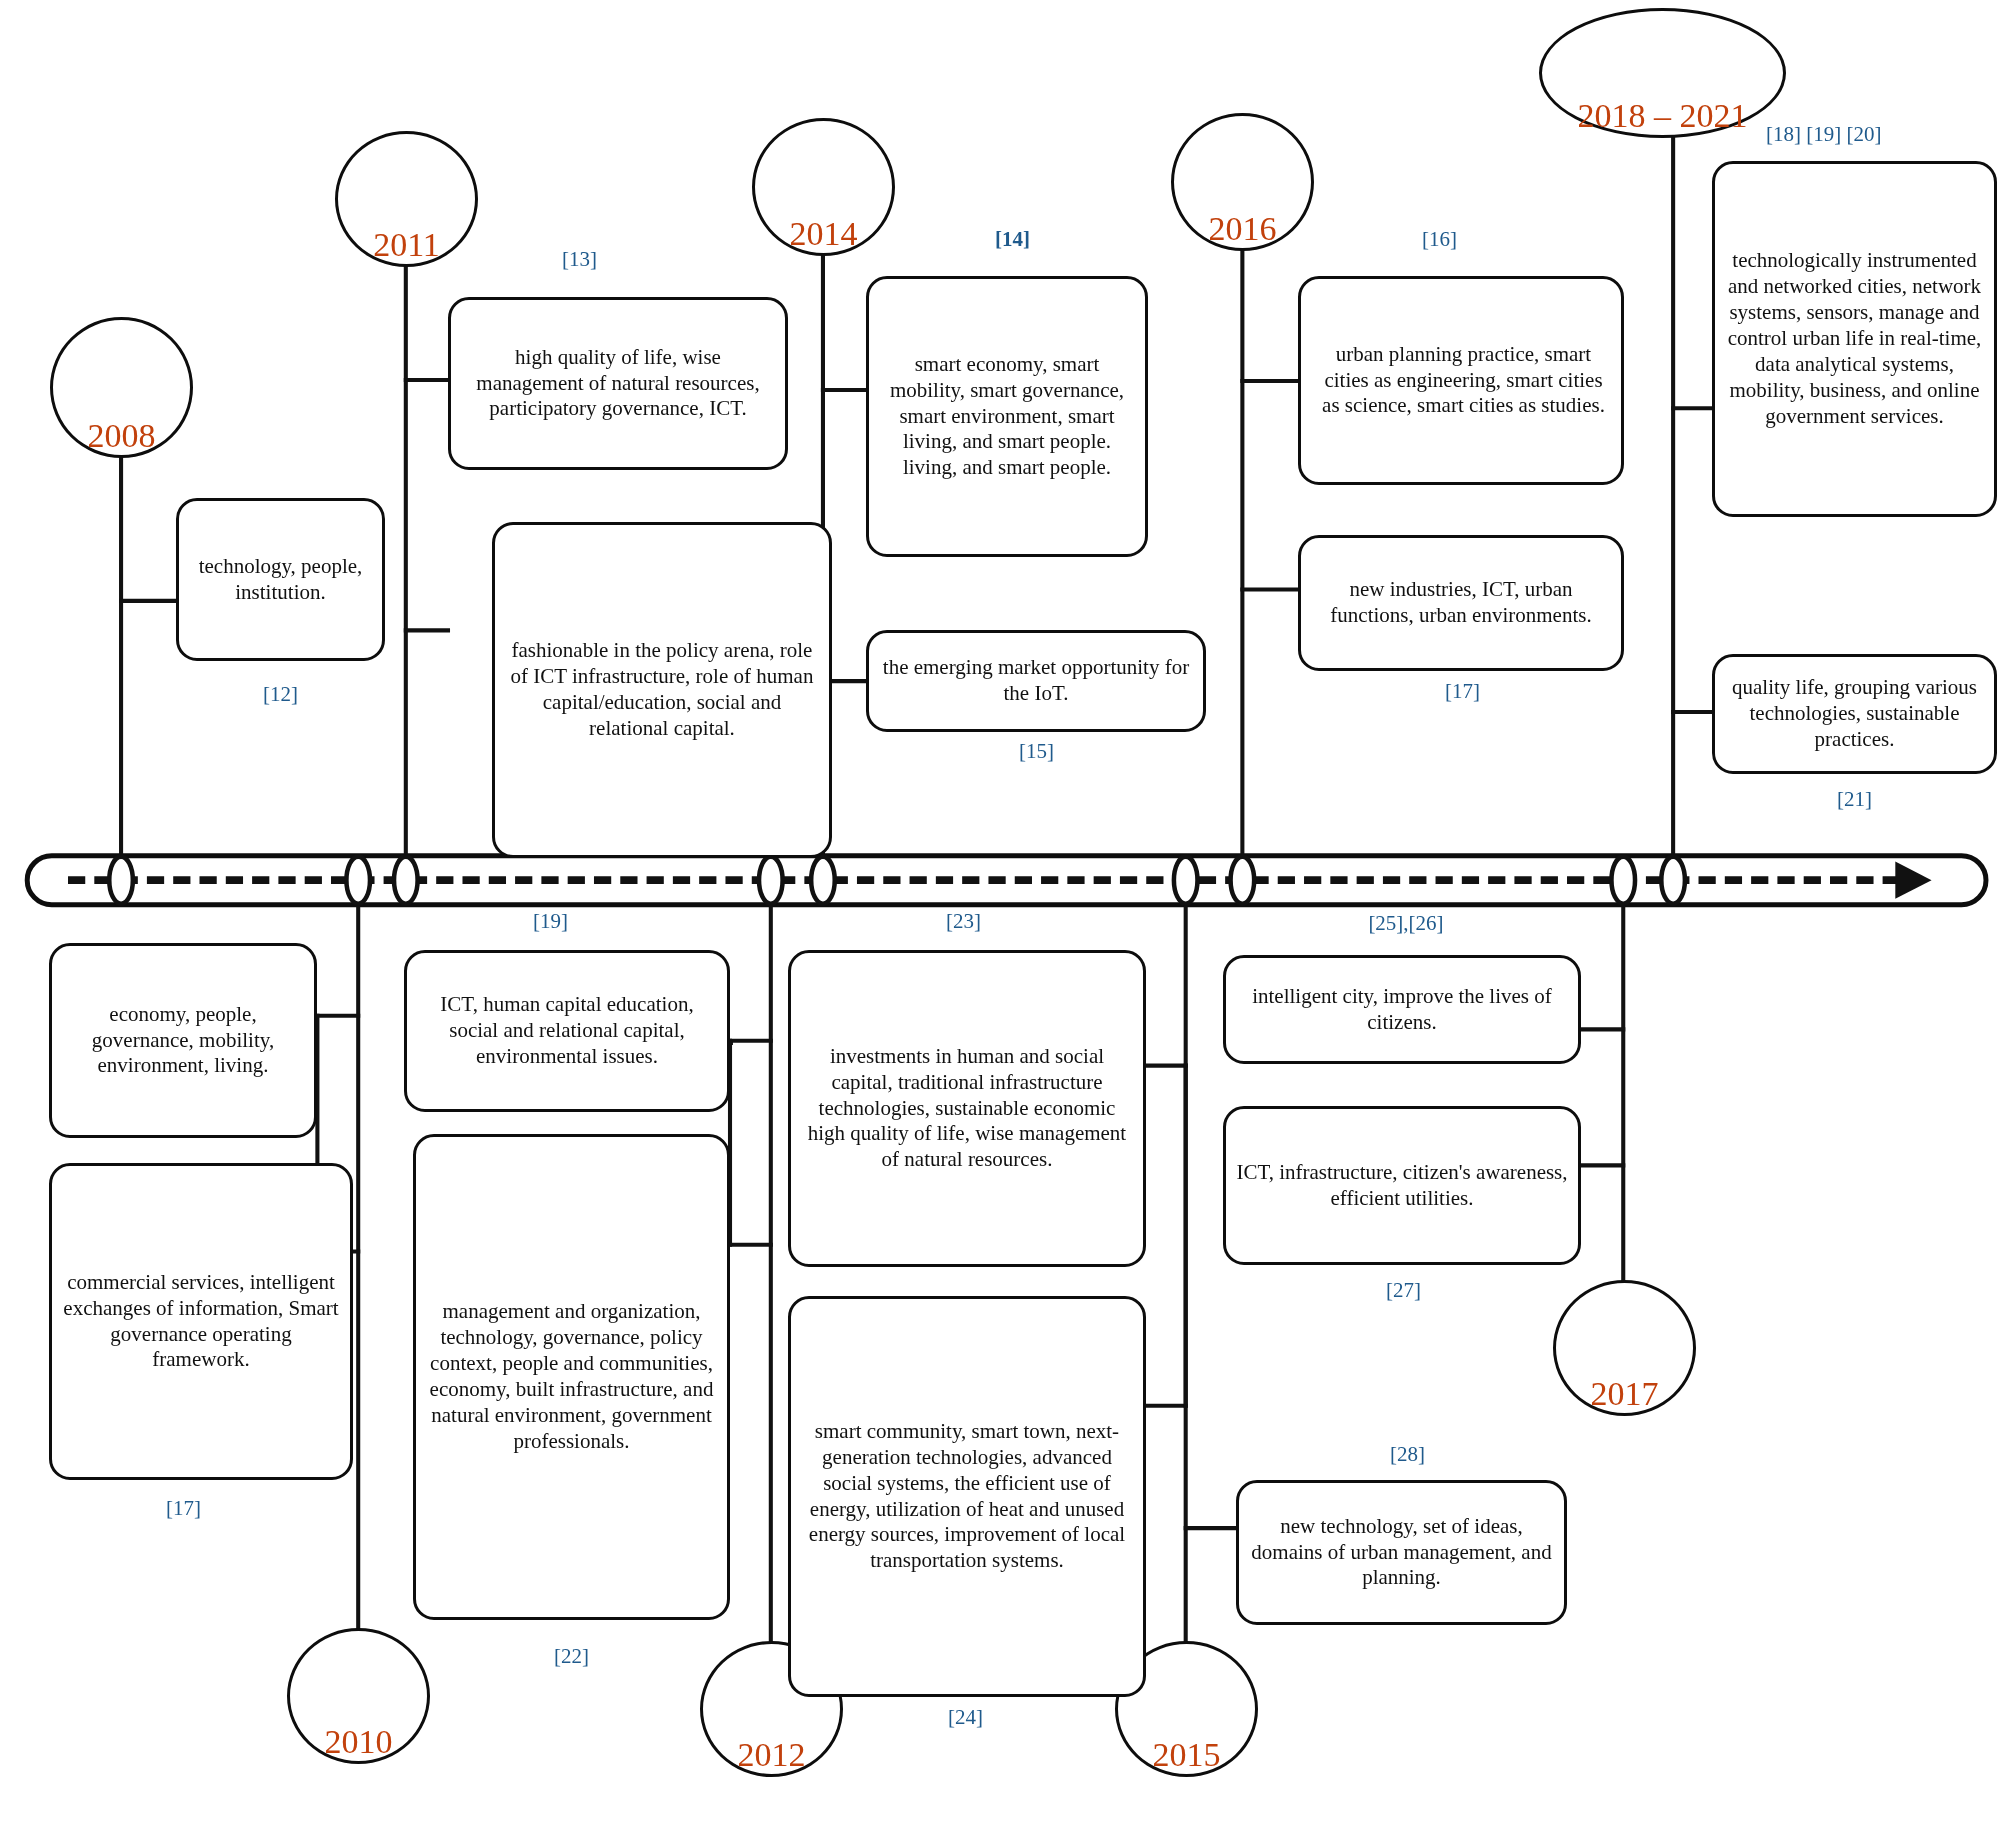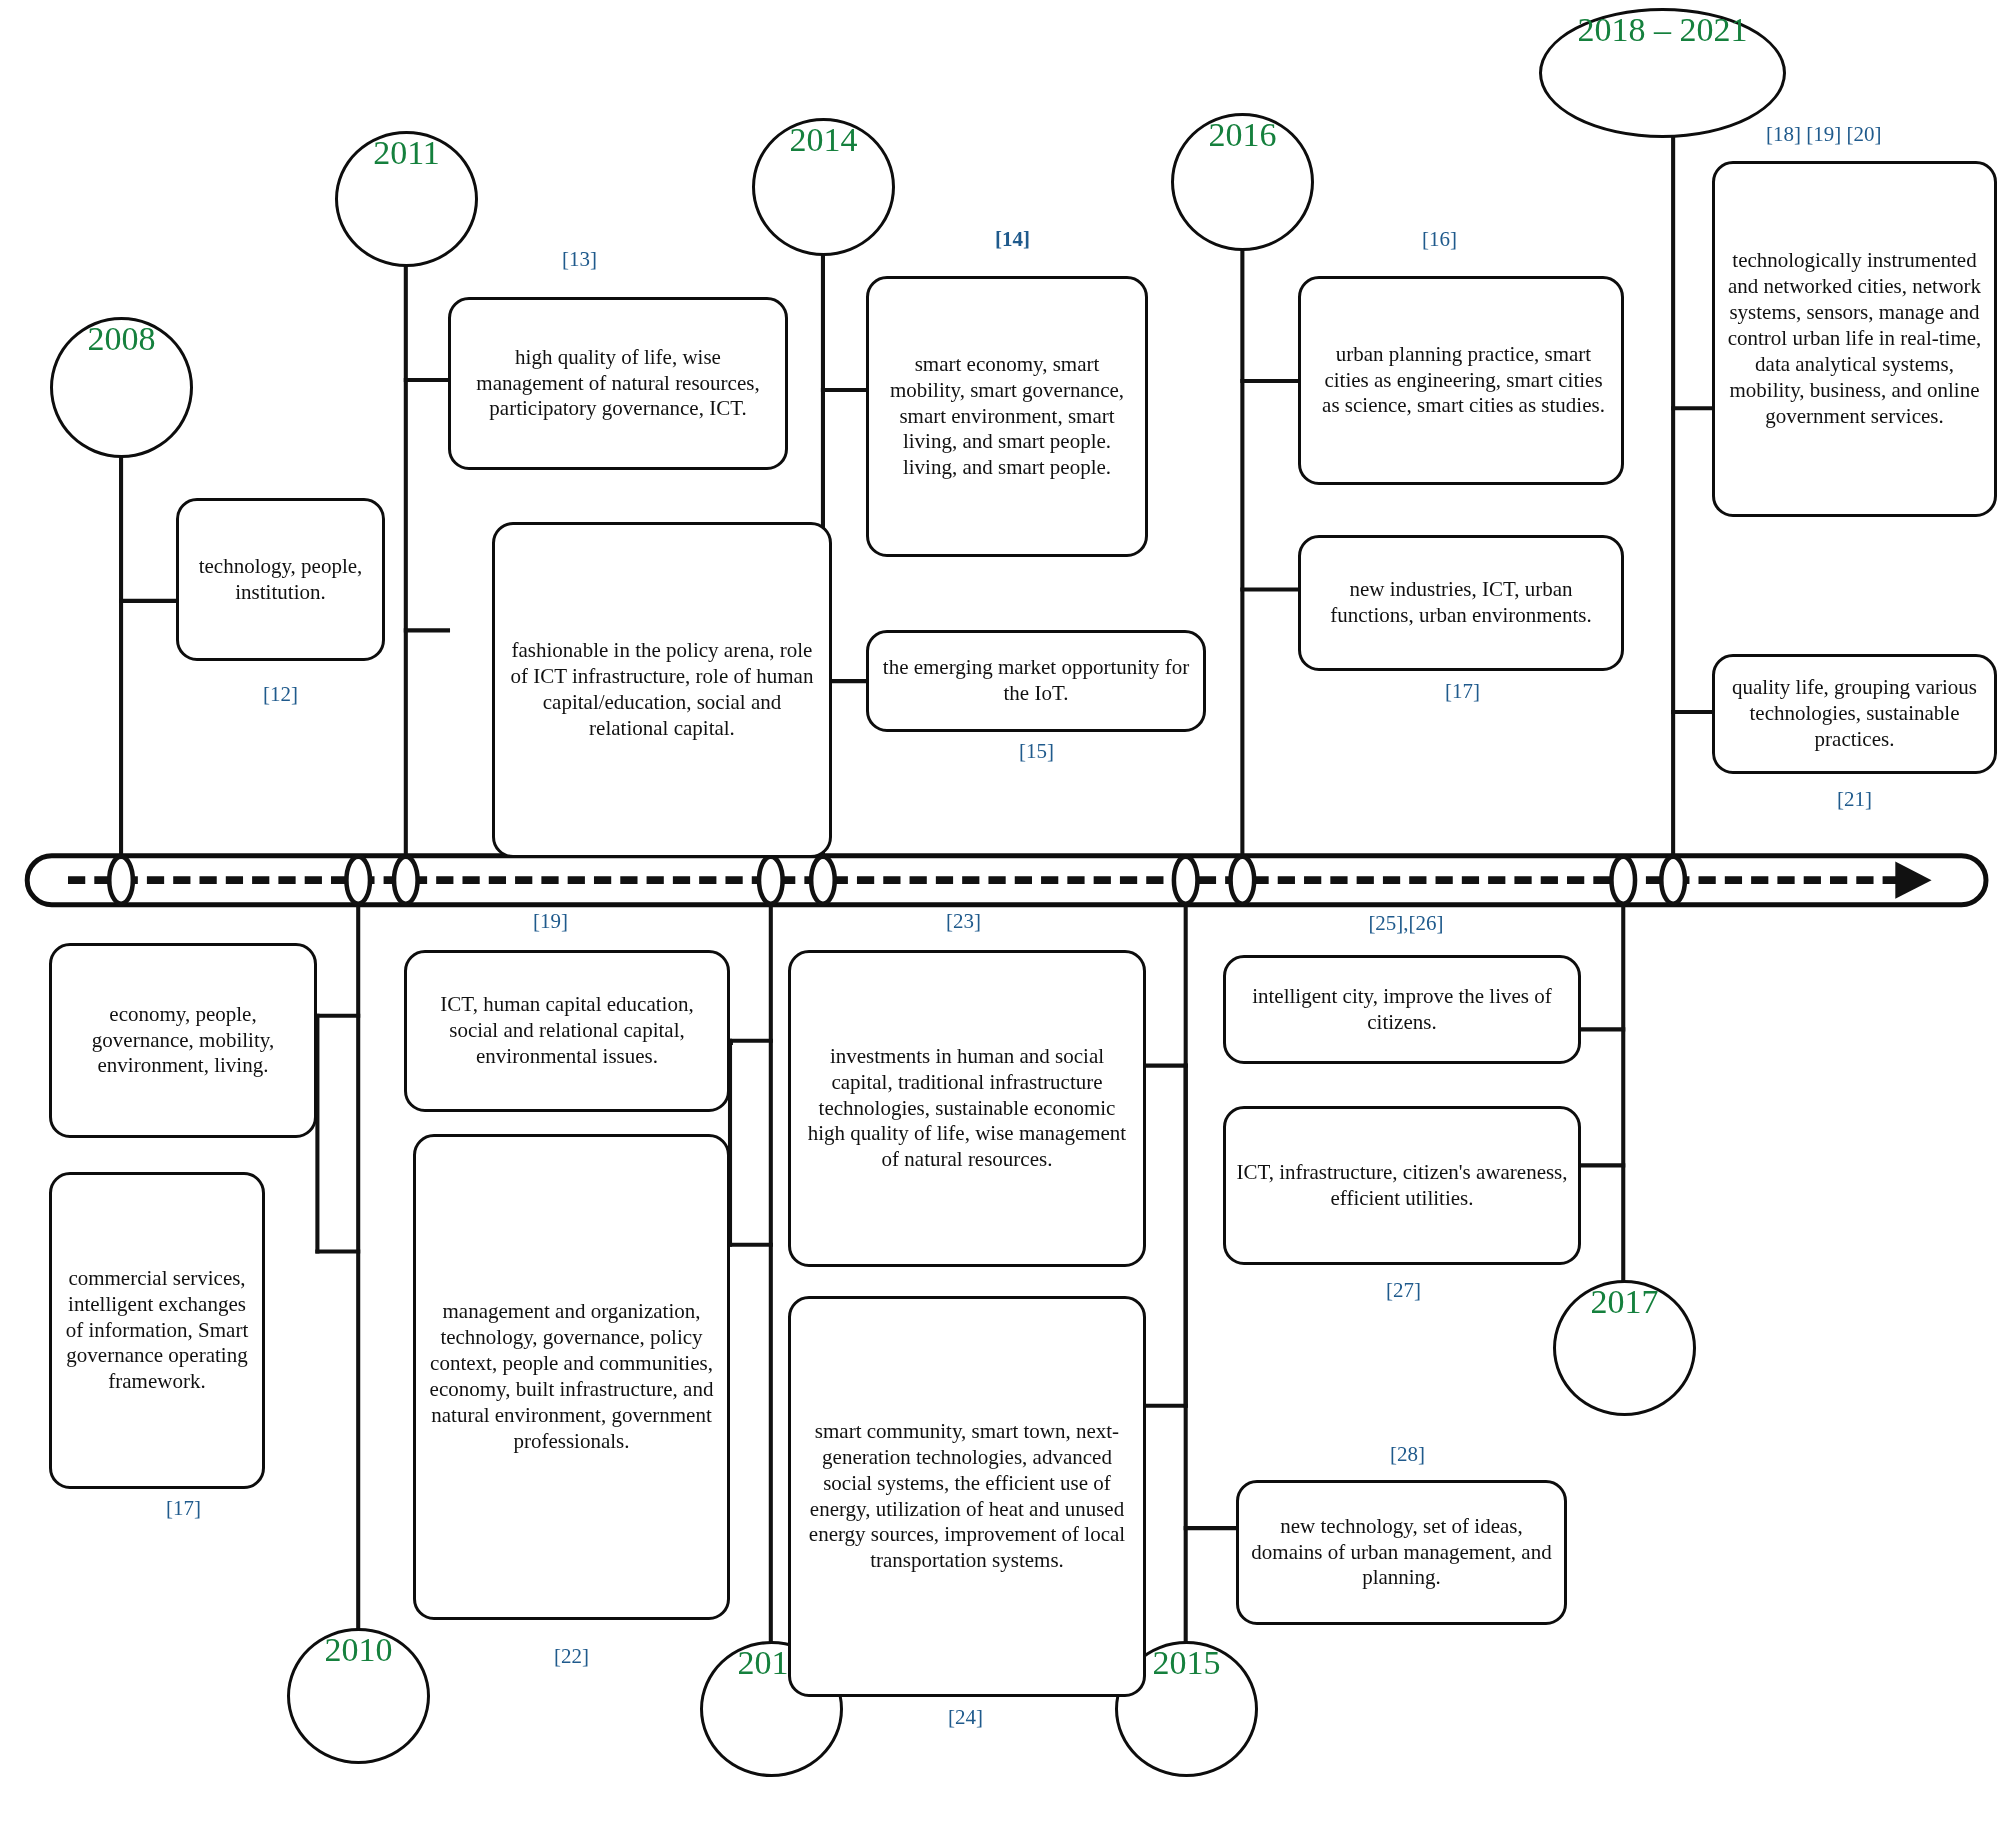--- a/index.html
+++ b/index.html
@@ -8,22 +8,22 @@
 
   
   #wires{position:absolute;left:0;top:0;width:2015px;height:1837px;pointer-events:none;}
 
   
   .year-bubble{
     position:absolute;
     border:3.2px solid #0d0d0d;
     border-radius:50%;
     background:#ffffff;
-    display:flex;align-items:flex-start;justify-content:center;
-    color:#15803d;
+    display:flex;align-items:flex-end;justify-content:center;
+    color:#c2410c;
     font-family:"Liberation Serif", serif;
     white-space:nowrap;
     box-sizing:border-box;
   }
 
   
   .note{
     position:absolute;
     border:3.2px solid #0d0d0d;
     border-radius:21px;
@@ -205,21 +205,21 @@
     <span>technologically instrumented and networked cities, network systems, sensors, manage and control urban life in real-time, data analytical systems, mobility, business, and online government services.</span>
   </div>
   <div class="note" style="left:1712px;top:654px;width:285px;height:120px;">
     <span>quality life, grouping various technologies, sustainable practices.</span>
   </div>
   <div class="ref" style="left:1791px;top:787px;width:127px;">[21]</div>
 
   <div class="note" style="left:49px;top:943px;width:268px;height:195px;">
     <span>economy, people, governance, mobility, environment, living.</span>
   </div>
-  <div class="note" style="left:49px;top:1163px;width:216px;height:317px;margin-top:9px;">
+  <div class="note" style="left:49px;top:1163px;width:304px;height:317px;">
     <span>commercial services, intelligent exchanges of information, Smart governance operating framework.</span>
   </div>
   <div class="ref" style="left:120px;top:1496px;width:127px;">[17]</div>
 
   <div class="ref" style="left:487px;top:909px;width:127px;">[19]</div>
   <div class="note" style="left:404px;top:950px;width:326px;height:162px;">
     <span>ICT, human capital education, social and relational capital, environmental issues.</span>
   </div>
   <div class="note" style="left:413px;top:1134px;width:317px;height:486px;">
     <span>management and organization, technology, governance, policy context, people and communities, economy, built infrastructure, and natural environment, government professionals.</span>

